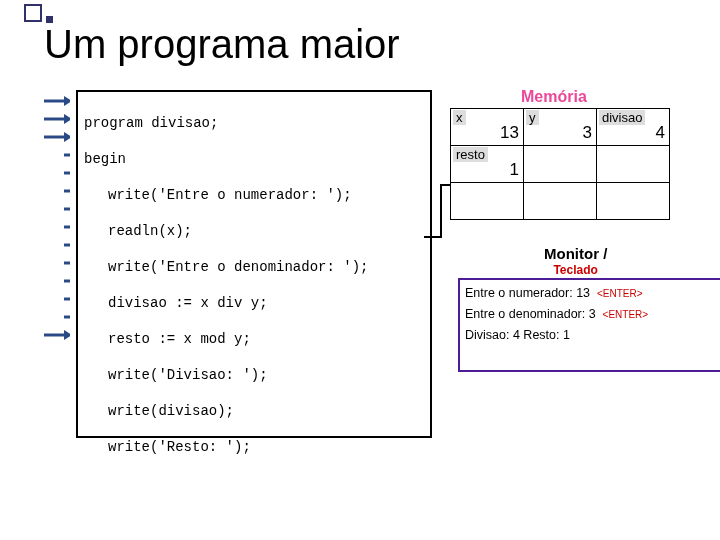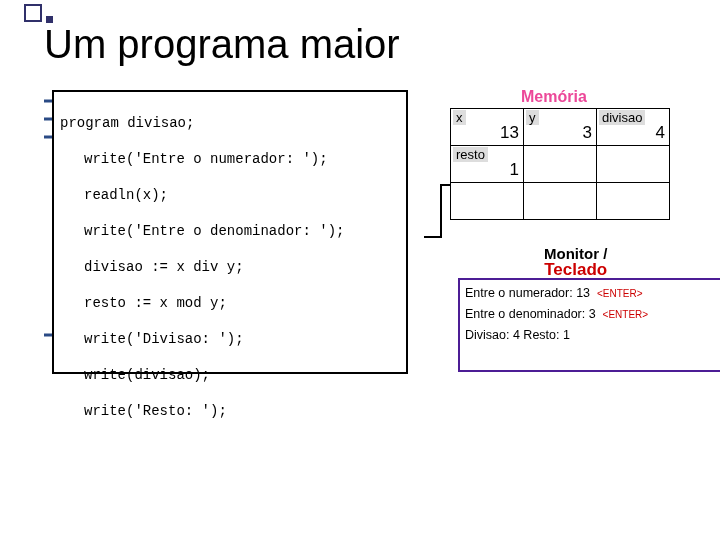--- a/index.html
+++ b/index.html
@@ -34,24 +34,24 @@
   .title {
     position: absolute;
     left: 28px;
     top: 22px;
     font-size: 40px;
     color: #000;
     font-weight: normal;
   }
   .code-box {
     position: absolute;
-    left: 36px;
+    left: 60px;
     top: 90px;
     width: 356px;
-    height: 284px;
+    height: 348px;
     border: 2px solid #000;
     background: #fff;
     font-family: "Courier New", monospace;
     font-size: 14px;
     line-height: 18px;
     padding: 4px 4px 4px 6px;
     white-space: pre;
     box-sizing: border-box;
   }
   .code-line { display: block; }
@@ -121,21 +121,21 @@
   
   .mon-title {
     position: absolute;
     left: 528px;
     top: 246px;
     font-size: 15px;
     font-weight: bold;
     text-align: center;
     line-height: 16px;
   }
-  .mon-title .red { color: #cc0000; display: block; font-size: 17px; }
+  .mon-title .red { color: #cc0000; display: block; font-size: 12px; }
   .mon-box {
     position: absolute;
     left: 442px;
     top: 278px;
     width: 264px;
     height: 94px;
     border: 2px solid #4c1d95;
     background: #fff;
     font-size: 12.5px;
     padding: 3px 5px;
@@ -239,20 +239,21 @@
     <div class="arrow">
         <svg width="28" height="12">
           <line x1="0" y1="6" x2="20" y2="6" stroke="#2a4a85" stroke-width="3"></line>
           <polygon points="20,1 28,6 20,11" fill="#2a4a85"></polygon>
         </svg>
       </div>
   </div>
 
   <div class="code-box">
 <span class="code-line">program divisao;</span>
+<span class="code-line">begin</span>
 <span class="code-line indent">write('Entre o numerador: ');</span>
 <span class="code-line indent">readln(x);</span>
 <span class="code-line indent">write('Entre o denominador: ');</span>
 <span class="code-line indent">divisao := x div y;</span>
 <span class="code-line indent">resto := x mod y;</span>
 <span class="code-line indent">write('Divisao: ');</span>
 <span class="code-line indent">write(divisao);</span>
 <span class="code-line indent">write('Resto: ');</span>
 
 

